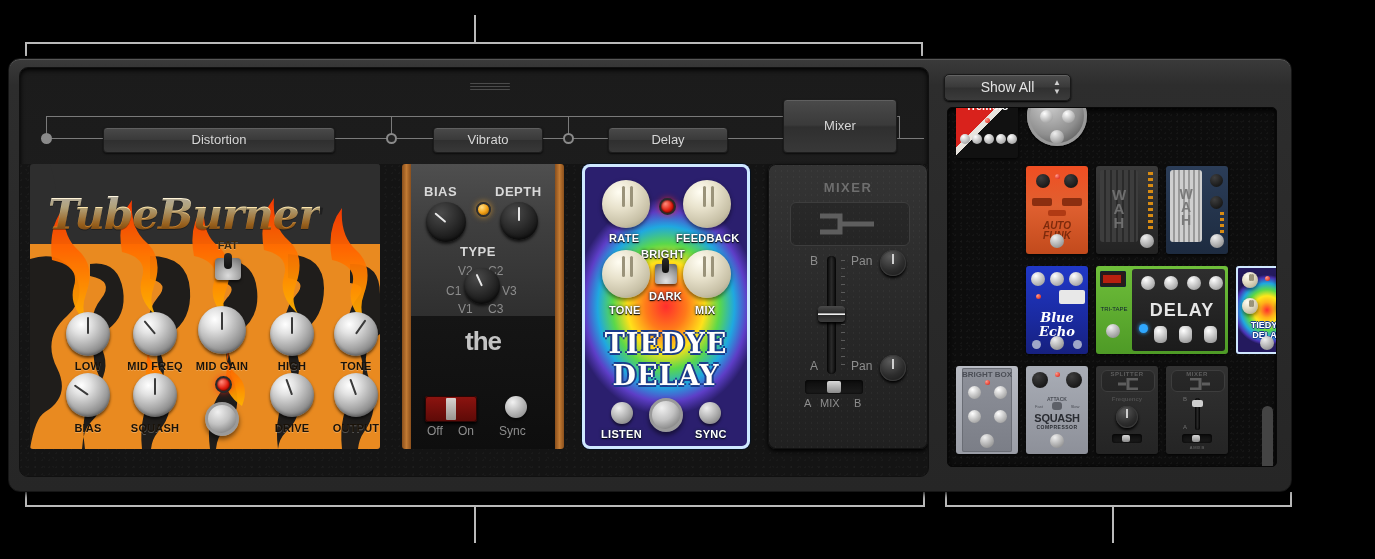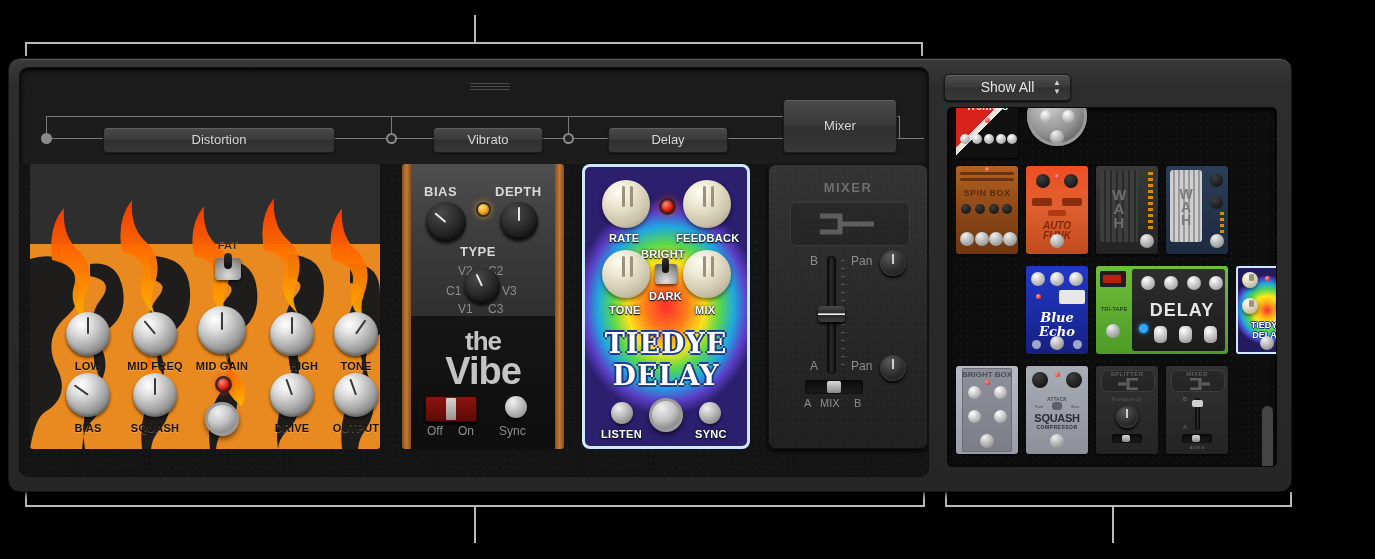--- a/index.html
+++ b/index.html
@@ -277,34 +277,35 @@
               <path d="M22 96 q-4 -34 12 -52 q-2 28 14 42 q18 16 8 44 q-6 16 2 30 q-20 -18 -14 -38 q6 -20 -22 -26 Z"></path>
               <path d="M92 88 q-6 -32 10 -52 q-2 28 14 42 q18 16 8 44 q-6 16 2 30 q-20 -18 -14 -38 q6 -20 -20 -26 Z"></path>
               <path d="M164 92 q-6 -30 10 -50 q-2 28 14 40 q18 16 8 44 q-6 16 2 30 q-20 -18 -14 -38 q6 -20 -20 -26 Z"></path>
               <path d="M234 86 q-6 -32 10 -52 q-2 28 14 42 q18 16 8 44 q-6 16 2 30 q-20 -18 -14 -38 q6 -20 -20 -26 Z"></path>
               <path d="M302 96 q-6 -32 10 -52 q-2 28 14 42 q18 16 8 44 q-6 16 2 30 q-20 -18 -14 -38 q6 -20 -20 -26 Z"></path>
               <path d="M120 172 q-8 18 6 30 q14 12 6 32 q-18 -12 -16 -30 q2 -18 4 -32 Z"></path>
               <path d="M200 180 q-8 18 6 30 q14 12 6 32 q-18 -12 -16 -30 q2 -18 4 -32 Z"></path>
             </g>
           </svg>
 
+          <div class="logo-tube">TubeBurner</div>
 
           <div class="klabel" style="left:168px;top:75px;width:60px;color:#3a2a10;">FAT</div>
           <div class="toggle-sw" style="left:185px;top:94px;"></div>
 
           <div class="knob r0" style="left:36px;top:148px;width:44px;height:44px;"></div>
           <div class="knob r-40" style="left:103px;top:148px;width:44px;height:44px;"></div>
           <div class="knob r0" style="left:168px;top:142px;width:48px;height:48px;"></div>
           <div class="knob r0" style="left:240px;top:148px;width:44px;height:44px;"></div>
           <div class="knob r35" style="left:304px;top:148px;width:44px;height:44px;"></div>
 
           <div class="klabel" style="left:28px;top:196px;width:60px;">LOW</div>
           <div class="klabel" style="left:88px;top:196px;width:74px;">MID FREQ</div>
           <div class="klabel" style="left:155px;top:196px;width:74px;">MID GAIN</div>
-          <div class="klabel" style="left:244px;top:196px;width:60px;">HIGH</div>
+          <div class="klabel" style="left:232px;top:196px;width:60px;">HIGH</div>
           <div class="klabel" style="left:296px;top:196px;width:60px;">TONE</div>
 
           <div class="knob r-55" style="left:36px;top:209px;width:44px;height:44px;"></div>
           <div class="knob r0" style="left:103px;top:209px;width:44px;height:44px;"></div>
           <div class="knob r-20" style="left:240px;top:209px;width:44px;height:44px;"></div>
           <div class="knob r-20" style="left:304px;top:209px;width:44px;height:44px;"></div>
 
           <div class="led" style="left:185px;top:212px;"></div>
           <div class="stomp" style="left:175px;top:238px;"></div>
 
@@ -329,21 +330,20 @@
           <div class="vl" style="left:58px;top:80px;">TYPE</div>
           <div class="vt" style="left:56px;top:100px;">V2</div>
           <div class="vt" style="left:86px;top:100px;">C2</div>
           <div class="vt" style="left:44px;top:120px;">C1</div>
           <div class="vt" style="left:100px;top:120px;">V3</div>
           <div class="vt" style="left:56px;top:138px;">V1</div>
           <div class="vt" style="left:86px;top:138px;">C3</div>
           <div class="knob-dark a-25" style="left:62px;top:104px;width:36px;height:36px;"></div>
 
           <div class="vibe-logo" style="top:162px;font-size:26px;letter-spacing:-1px;">the</div>
-          <div class="vibe-logo" style="top:186px;font-size:38px;letter-spacing:-1px;">Vibe</div>
 
           <div class="rocker" style="left:23px;top:232px;">
               <i></i>
             </div>
           <div class="vt" style="left:25px;top:260px;">Off</div>
           <div class="vt" style="left:56px;top:260px;">On</div>
           <div class="btn-round" style="left:103px;top:232px;"></div>
           <div class="vt" style="left:97px;top:260px;">Sync</div>
         </div>
 
@@ -440,34 +440,20 @@
         <div class="cell" style="left:78px;top:-22px;height:72px;background:transparent;box-shadow:none;">
           <div style="position:absolute;left:1px;top:0;width:60px;height:60px;border-radius:50%;
                background:radial-gradient(circle at 38% 30%,#cfcfcf,#8f8f8f 55%,#5b5b5b 80%,#9b9b9b 100%);
                box-shadow:inset 0 0 0 3px #9a9a9a,0 1px 3px #000;"></div>
 
           <div class="kr" style="left:14px;top:24px;width:13px;height:13px;"></div>
           <div class="kr" style="left:36px;top:24px;width:13px;height:13px;"></div>
           <div class="tstomp" style="left:24px;top:44px;"></div>
         </div>
 
-        <div class="cell" style="left:8px;top:58px;height:88px;background:linear-gradient(180deg,#b4601f,#8a4617 55%,#6e3611);">
-          <div style="position:absolute;left:4px;top:6px;right:4px;height:3px;background:#6a3310;border-radius:2px;"></div>
-          <div style="position:absolute;left:4px;top:12px;right:4px;height:3px;background:#6a3310;border-radius:2px;"></div>
-          <div class="tinyled" style="left:29px;top:1px;"></div>
-          <div class="cname" style="top:22px;color:#5a2c0d;font-size:9px;letter-spacing:.5px;">SPIN BOX</div>
-          <div class="krd" style="left:5px;top:38px;"></div>
-          <div class="krd" style="left:19px;top:38px;"></div>
-          <div class="krd" style="left:33px;top:38px;"></div>
-          <div class="krd" style="left:46px;top:38px;"></div>
-          <div class="tstomp" style="left:4px;top:66px;"></div>
-          <div class="tstomp" style="left:19px;top:66px;"></div>
-          <div class="tstomp" style="left:33px;top:66px;"></div>
-          <div class="tstomp" style="left:47px;top:66px;"></div>
-        </div>
 
         <div class="cell" style="left:78px;top:58px;height:88px;background:linear-gradient(180deg,#f04e22,#e06030 45%,#c24a1c);">
           <div class="krd" style="left:10px;top:8px;width:14px;height:14px;"></div>
           <div class="krd" style="left:38px;top:8px;width:14px;height:14px;"></div>
           <div class="tinyled" style="left:29px;top:8px;"></div>
           <div style="position:absolute;left:6px;top:32px;width:20px;height:8px;background:#8b2e10;border-radius:2px;"></div>
           <div style="position:absolute;left:36px;top:32px;width:20px;height:8px;background:#8b2e10;border-radius:2px;"></div>
           <div style="position:absolute;left:22px;top:44px;width:18px;height:6px;background:#b03a14;border-radius:2px;"></div>
           <div class="cname" style="top:54px;color:#7d2a0c;font-size:10px;font-style:italic;">AUTO</div>
           <div class="cname" style="top:64px;color:#7d2a0c;font-size:10px;font-style:italic;">FUNK</div>

